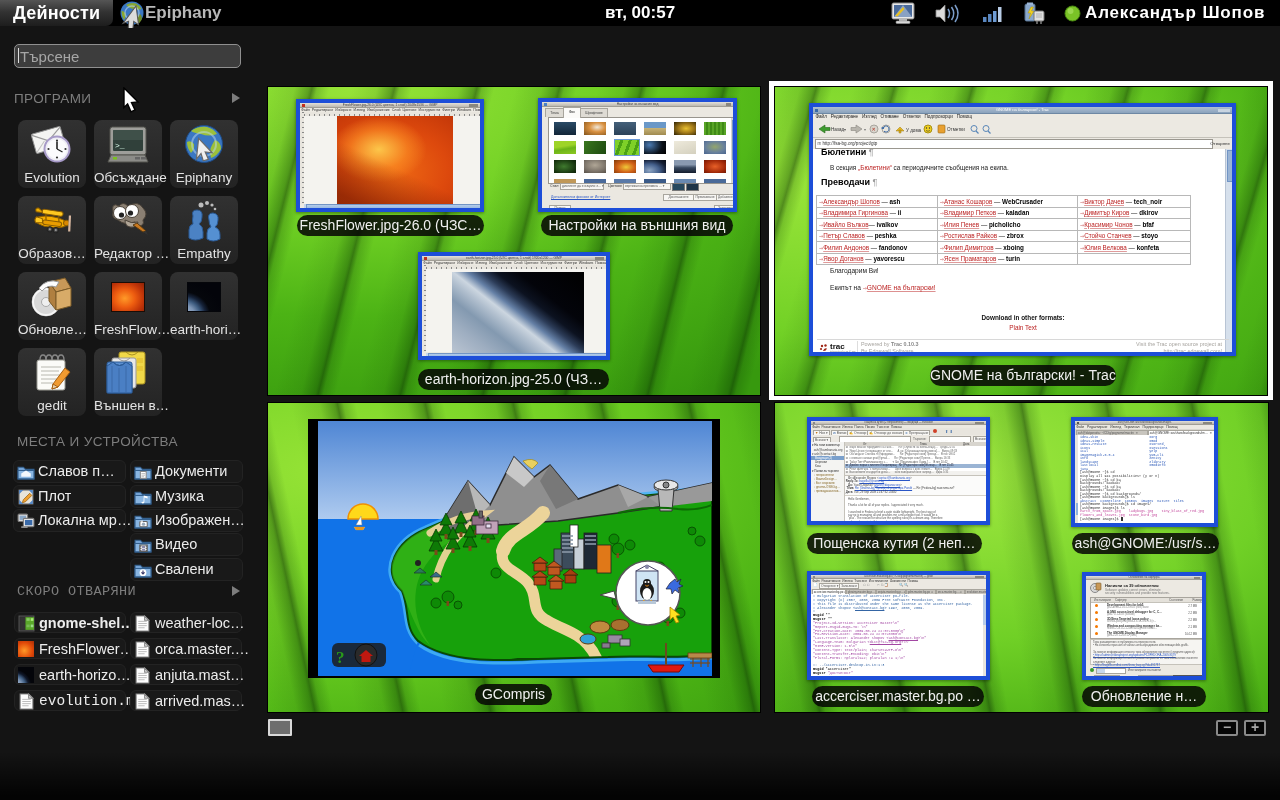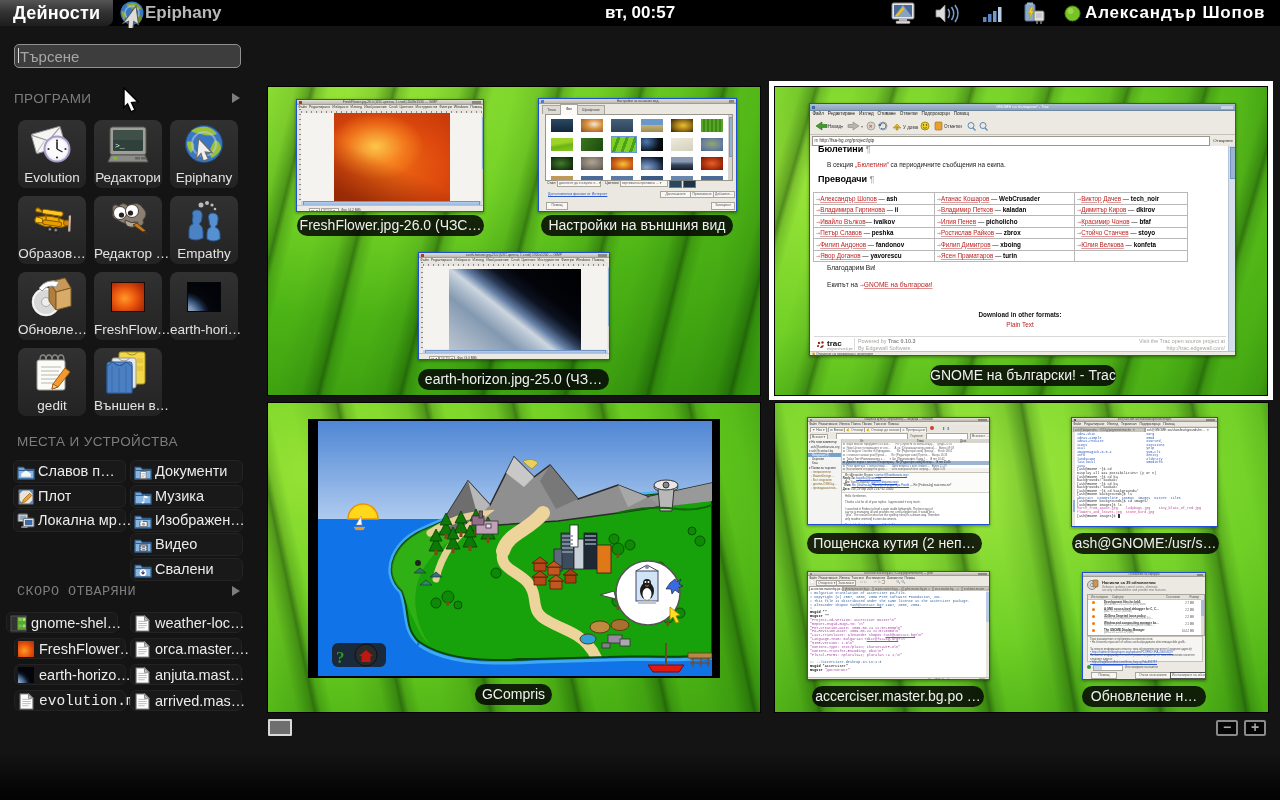--- a/index.html
+++ b/index.html
@@ -35,21 +35,21 @@
  radial-gradient(145% 125% at 10% 30%,#9ae53a 0%,#72d126 40%,#4eb416 66%,#37990e 100%);}
 #wall3{background:
  repeating-linear-gradient(78deg,rgba(8,55,0,0) 0px,rgba(8,55,0,0.11) 28px,rgba(9,58,0,0.40) 43px,rgba(5,40,0,0.5) 46px,rgba(9,58,0,0.2) 52px,rgba(8,55,0,0) 64px,rgba(8,55,0,0) 86px),
  radial-gradient(150% 130% at 12% 22%,#96e336 0%,#6ecf22 40%,#4bb214 68%,#34960d 100%);}
 #wall4{background:
  repeating-linear-gradient(80deg,rgba(8,55,0,0) 0px,rgba(8,55,0,0.11) 26px,rgba(9,58,0,0.40) 41px,rgba(5,40,0,0.5) 44px,rgba(9,58,0,0.2) 50px,rgba(8,55,0,0) 62px,rgba(8,55,0,0) 84px),
  radial-gradient(150% 130% at 38% 22%,#a0e840 0%,#70d026 42%,#4aae14 70%,#33950d 100%);}
 
 .pill{position:absolute;height:21px;line-height:21px;background:rgba(5,5,5,0.85);border-radius:11px;color:#f0f0f0;font-size:14px;text-align:center;white-space:nowrap;overflow:hidden;}
 
-.win{position:absolute;background:#ece9e2;border:1px solid #1d4ed8;box-sizing:border-box;overflow:hidden;box-shadow:0 1px 3px rgba(0,0,0,0.4);}
+.win{position:absolute;background:#ece9e2;border:4px solid #1d4ed8;box-sizing:border-box;overflow:hidden;box-shadow:0 1px 3px rgba(0,0,0,0.4);}
 
 .t4{position:absolute;left:0;top:0;width:100%;height:4px;background:linear-gradient(#e3e0d9,#bcb8b0);border-bottom:1px solid #a09d95;}
 .t4 .rd{position:absolute;left:2px;top:1px;width:3px;height:3px;background:#c03020;}
 .t4 .bt{position:absolute;right:2px;top:1px;width:9px;height:2.5px;background:#8a877f;}
 .t4 .tt{position:absolute;left:0;width:100%;top:0;font-size:3.3px;color:#444;text-align:center;line-height:4px;}
 .mrow{position:absolute;left:0;width:100%;color:#333;white-space:nowrap;overflow:hidden;}
 .ruler{position:absolute;background:#e8e5de;}
 .rulH{background:repeating-linear-gradient(90deg,#888 0 1px,rgba(0,0,0,0) 1px 5px) bottom/100% 2px no-repeat,#e8e5de;}
 .rulV{background:repeating-linear-gradient(180deg,#888 0 1px,rgba(0,0,0,0) 1px 5px) right/2px 100% no-repeat,#e8e5de;}
 .gimp-status{position:absolute;background:#ece9e2;border-top:1px solid #c5c2ba;}
@@ -837,21 +837,21 @@
 <svg width="46" height="46" viewBox="0 0 46 46">
 <rect x="5" y="5" width="36" height="28" rx="2.5" fill="#9e9e9a" stroke="#55554f"></rect>
 <rect x="8" y="8" width="30" height="21" rx="1" fill="#30403a"></rect>
 <rect x="8" y="8" width="30" height="10" fill="#465750" opacity="0.7"></rect>
 <text x="10" y="26" font-size="8" fill="#dfe" font-family="Liberation Mono,monospace">&gt;_</text>
 <path d="M3 40 L43 40 L40 33 L6 33 Z" fill="#8c8c88" stroke="#55554f"></path>
 <rect x="8" y="35" width="4" height="2.5" fill="#7ac121"></rect>
 <rect x="30" y="35" width="5" height="2.5" fill="#666"></rect>
         <rect x="36" y="35" width="5" height="2.5" fill="#666"></rect>
 </svg>
-      <div class="lbl">Редактори</div>
+      <div class="lbl">Обсъждане</div>
     </div>
 <div class="tile" style="left:170px;top:120px;">
 <svg width="46" height="46" viewBox="0 0 46 46">
 <circle cx="23" cy="22" r="18.5" fill="#3a77c2"></circle>
 <circle cx="23" cy="22" r="18.5" fill="none" stroke="#1d4a85" stroke-width="1"></circle>
 <path d="M10 9 Q17 4 26 5 Q33 7 36 12 Q28 15 20 12 Q13 11 10 9Z" fill="#9cc03a"></path>
 <path d="M34 18 Q40 20 40 27 Q36 34 30 36 Q28 28 31 23 Q33 19 34 18Z" fill="#9cc03a"></path>
 <path d="M6 20 Q10 18 13 22 Q14 27 10 31 Q6 26 6 20Z" fill="#9cc03a"></path>
 <circle cx="23" cy="22" r="12" fill="none" stroke="#bcd8f0" stroke-width="2" opacity="0.5"></circle>
 <path d="M20 42 L20 21 L35 34 L28 34 L32 41 L27 43 L24 36 Z" fill="#efefef" stroke="#6a6a6a" stroke-width="1.2" transform="rotate(6 24 32) translate(-4 -4)"></path>
@@ -1058,21 +1058,21 @@
 <svg width="18" height="18" viewBox="0 0 17 17">
         <path d="M1 4 h5 l2 2 h8 v9 h-15 z" fill="#74a3d6" stroke="#33608f"></path>
         <path d="M1 7 h15 v8 h-15 z" fill="#8ab6e2" stroke="#33608f"></path>
         <circle cx="8.5" cy="11" r="3.2" fill="#fff"></circle>
         <path d="M8.5 9 l0 3 m-1.5-1.2 l1.5 1.5 l1.5-1.5" stroke="#336" stroke-width="1" fill="none"></path>
       </svg>
 <div class="txt">Свалени</div>
     </div>
 </div>
 <div id="recent">
-<div class="pitem" style="left:6px;top:612px;width:110px;height:19px;">
+<div class="pitem" style="left:14px;top:612px;width:110px;height:19px;font-weight:bold;">
 <svg width="17" height="17" viewBox="0 0 16 16">
         <rect x="1" y="1" width="14" height="14" fill="#2a2a2a" stroke="#555"></rect>
         <rect x="2" y="2" width="5" height="12" fill="#333"></rect>
         <rect x="7" y="2" width="8" height="12" fill="#5aa82a"></rect>
         <rect x="8" y="3" width="3" height="2.5" fill="#8c6"></rect>
         <rect x="12" y="3" width="2.5" height="2.5" fill="#ae7"></rect>
         <rect x="8" y="9" width="3" height="2.5" fill="#7b5"></rect>
         <rect x="12" y="9" width="2.5" height="2.5" fill="#9d8"></rect>
       </svg>
 <div class="txt">gnome-shel…</div>

